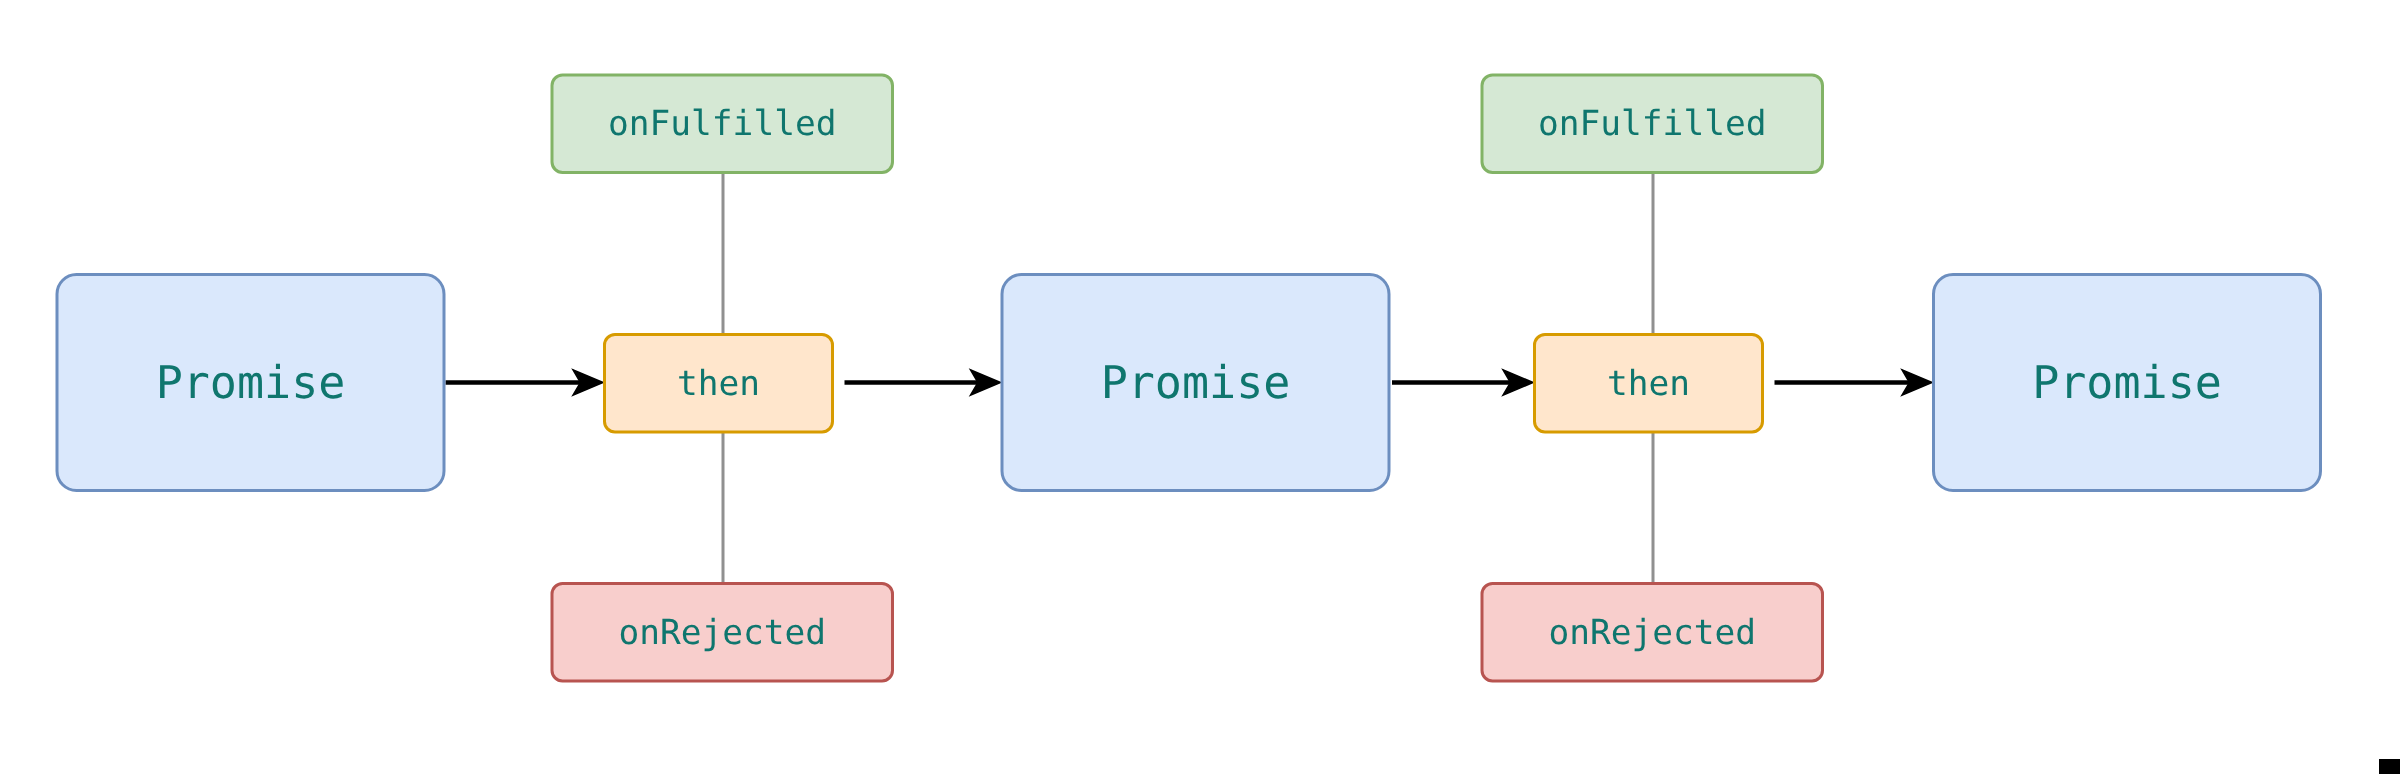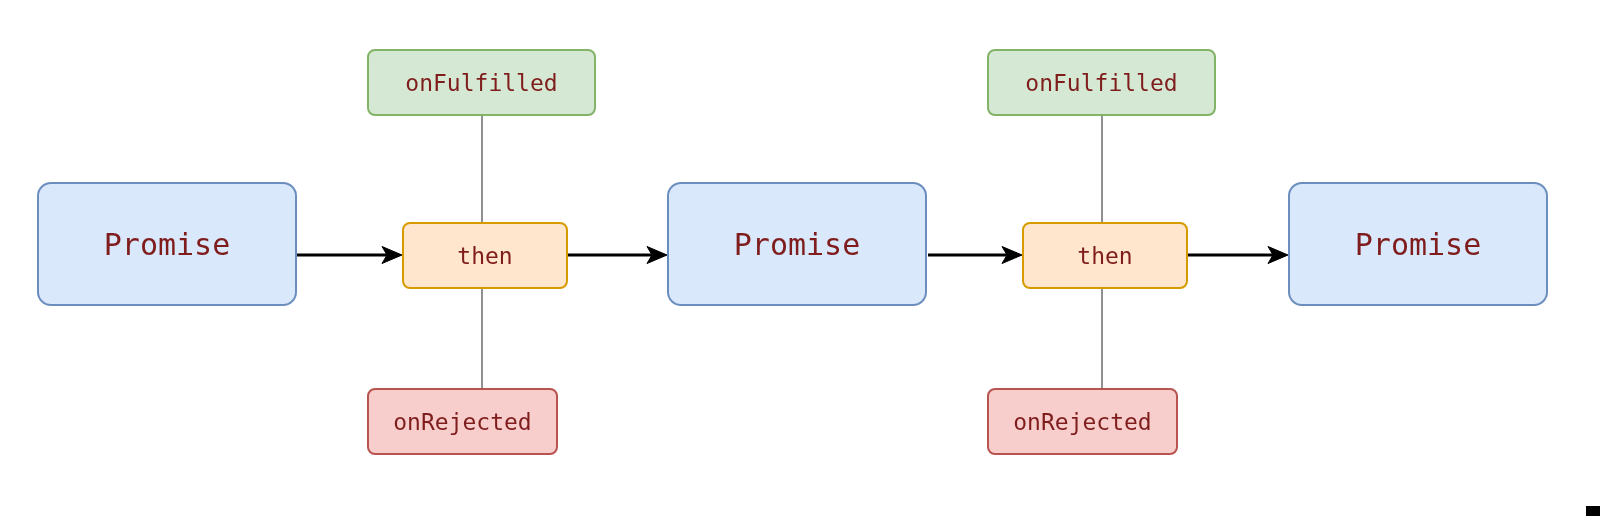--- a/index.html
+++ b/index.html
@@ -22,50 +22,50 @@
     height: 516px;
     z-index: 1;
   }
   .node {
     position: absolute;
     box-sizing: border-box;
     display: flex;
     align-items: center;
     justify-content: center;
     z-index: 2;
-    color: #7f1d1d;
+    color: #0f766e;
     text-align: center;
     white-space: nowrap;
   }
   .node.promise {
-    width: 260px; height: 124px;
+    width: 260px; height: 146px;
     top: 182px;
     background: var(--promise-fill, #dae8fc);
     border: 2px solid var(--promise-stroke, #6c8ebf);
     border-radius: 14px;
     font-size: 30px;
   }
   .node.then {
-    width: 166px; height: 67px;
+    width: 154px; height: 67px;
     top: 222px;
     background: var(--then-fill, #ffe6cc);
     border: 2px solid var(--then-stroke, #d79b00);
     border-radius: 8px;
     font-size: 23px;
   }
   .node.fulfilled {
     width: 229px; height: 67px;
     top: 49px;
     background: var(--fulfilled-fill, #d5e8d4);
     border: 2px solid var(--fulfilled-stroke, #82b366);
     border-radius: 8px;
     font-size: 23px;
   }
   .node.rejected {
-    width: 191px; height: 67px;
+    width: 229px; height: 67px;
     top: 388px;
     background: var(--rejected-fill, #f8cecc);
     border: 2px solid var(--rejected-stroke, #b85450);
     border-radius: 8px;
     font-size: 23px;
   }
   .watermark {
     position: absolute;
     right: 6px;
     bottom: 8px;

